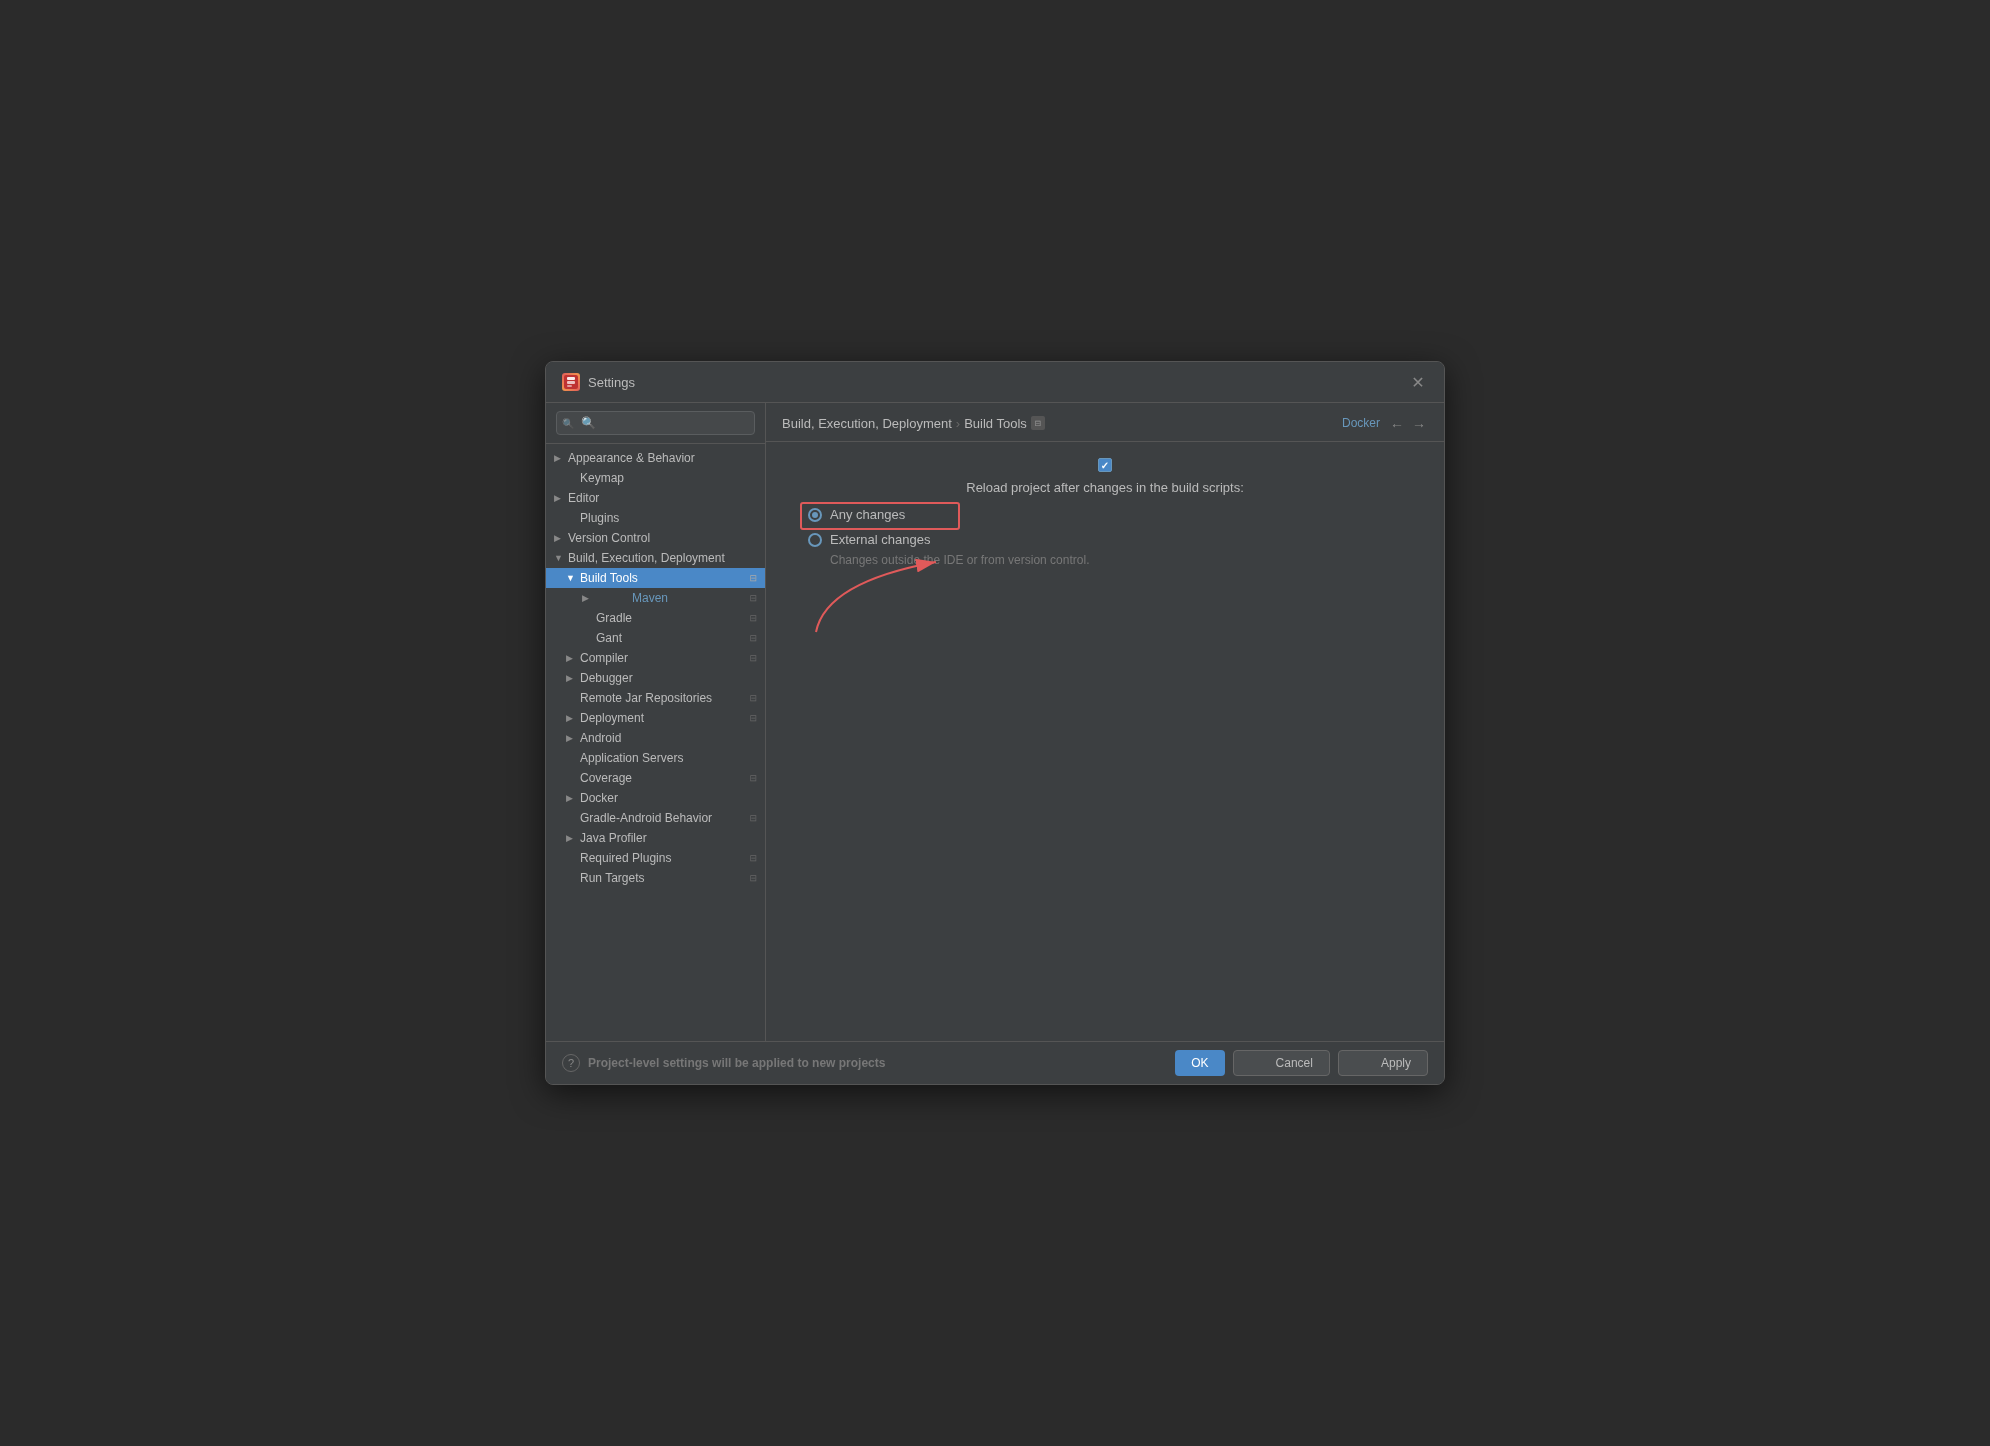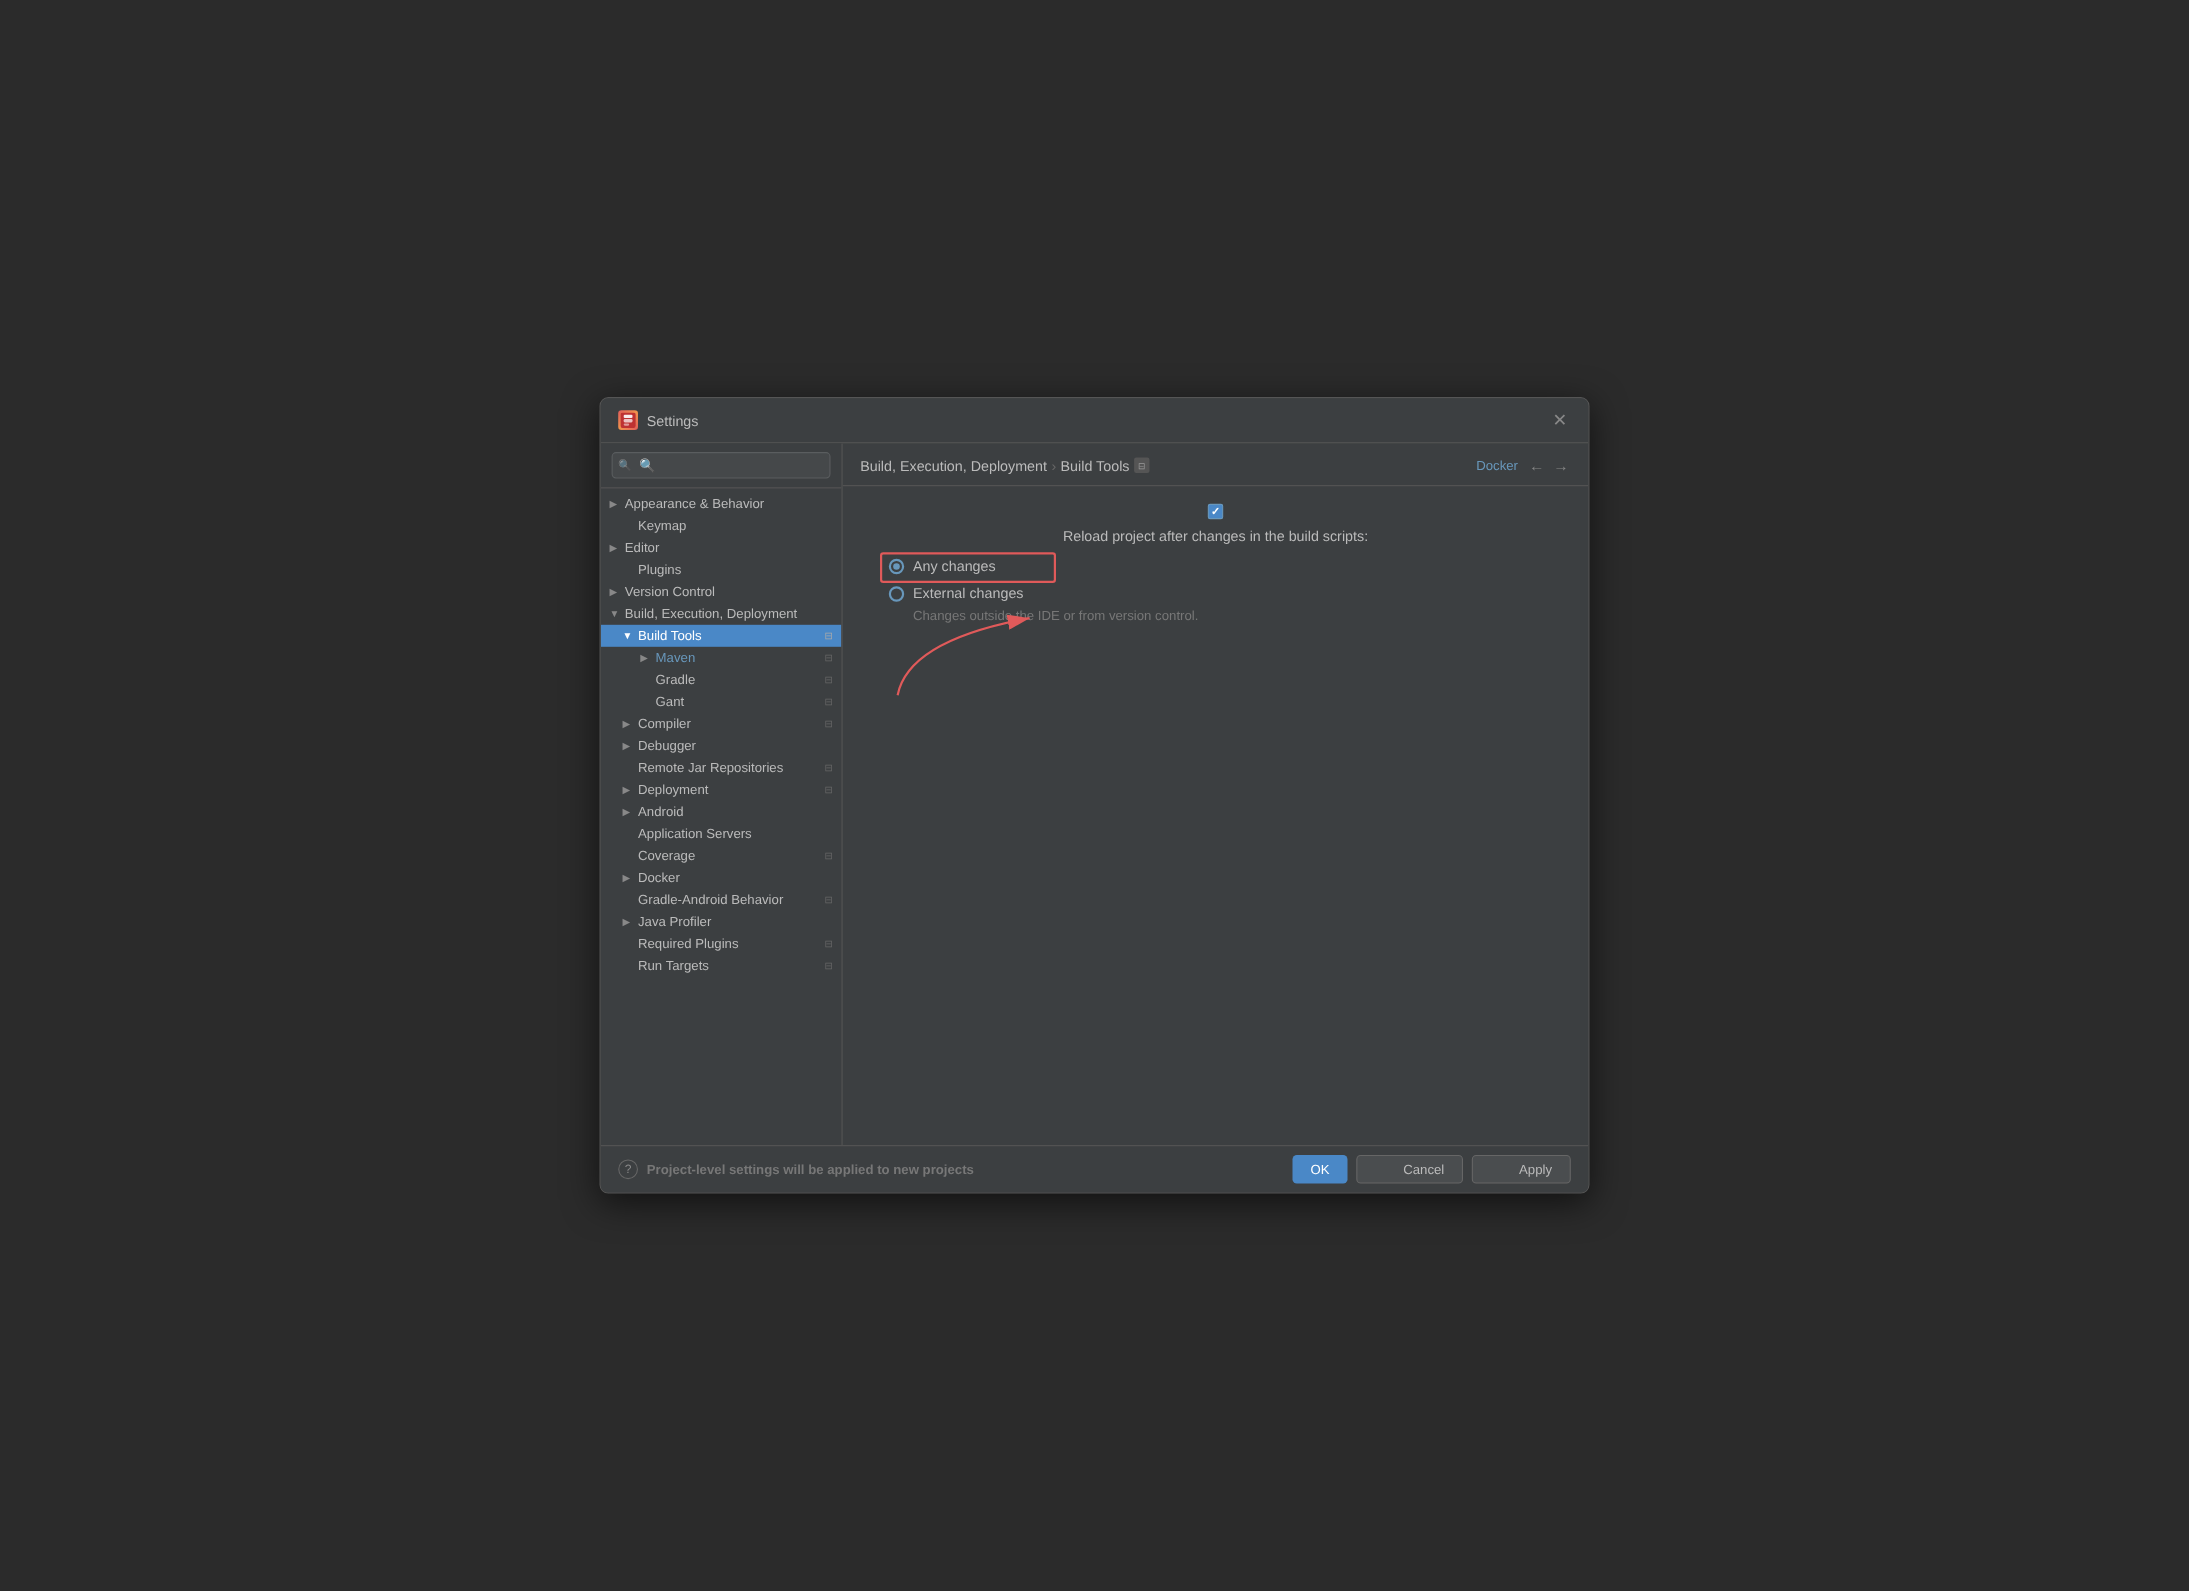--- a/index.html
+++ b/index.html
@@ -139,21 +139,21 @@
       flex: 1;
     }
     .item-icon-right {
       width: 14px;
       font-size: 9px;
       color: #666;
       text-align: right;
     }
     .indent-1 { padding-left: 20px; }
     .indent-2 { padding-left: 36px; }
-    .tree-item .item-label.blue { color: #6897bb; }
+    .tree-item .item-label.blue { color: #6897bb; margin-left: 36px; }
     .main-content {
       flex: 1;
       display: flex;
       flex-direction: column;
       overflow: hidden;
     }
     .content-header {
       padding: 10px 16px 8px;
       border-bottom: 1px solid #555;
       display: flex;

